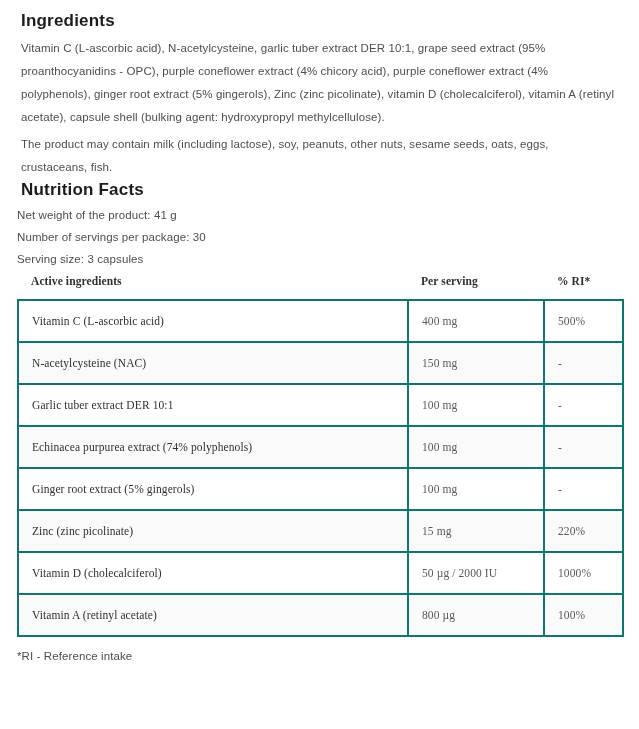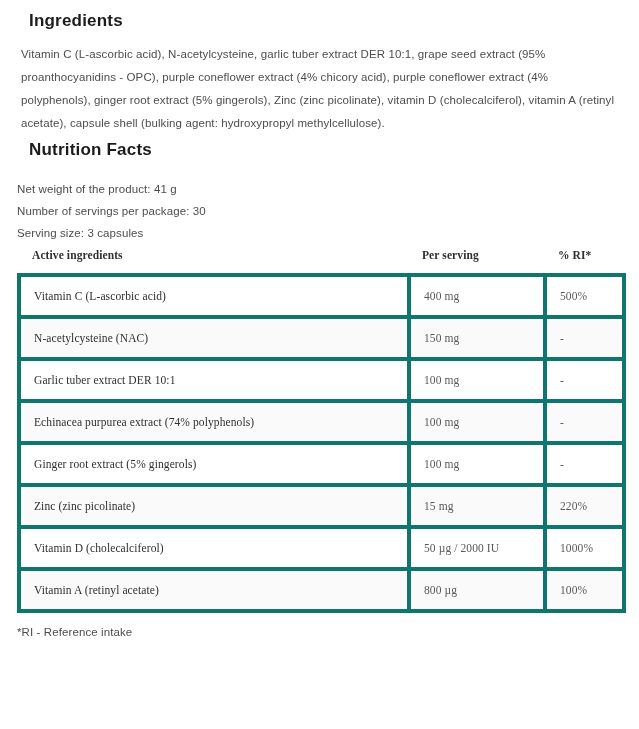--- a/index.html
+++ b/index.html
@@ -13,36 +13,36 @@
     overflow: hidden;
   }
   .page { padding: 0 17px; }
 
   h2.section-title {
     font-size: 17px;
     line-height: 21px;
     font-weight: 700;
     color: #1c1c1c;
     letter-spacing: 0.2px;
-    margin: 12px;
+    margin: 4px;
   }
   #ingredients-title { margin-top: 10px; }
   #nutrition-title  { margin-top: 0; }
 
   p.body-text {
     font-size: 11.5px;
     line-height: 23px;
     color: #4d4d4d;
     margin: 4px;
     letter-spacing: 0.1px;
   }
   #composition-text { margin-top: 6px; }
   #allergen-text { margin-top: 0; margin-bottom: 0; }
 
-  .meta-block { margin-top: 18px; }
+  .meta-block { margin-top: 4px; }
   .meta-line {
     font-size: 11.5px;
     line-height: 22px;
     color: #4d4d4d;
     letter-spacing: 0.1px;
   }
 
   table.nutrition-table {
     border-collapse: collapse;
     table-layout: fixed;
@@ -58,21 +58,21 @@
     text-align: left;
     font-size: 11.5px;
     line-height: 23px;
     font-weight: 700;
     color: #2f2f2f;
     padding: 0 13px 6px 13px;
     border: none;
     letter-spacing: 0.1px;
   }
   .nutrition-table tbody td {
-    border: 4px solid #0f766e;
+    border: 2px solid #0f766e;
     height: 42px;
     padding: 0 13px;
     font-size: 11.5px;
     vertical-align: middle;
     letter-spacing: 0.1px;
     background: #ffffff;
   }
   .nutrition-table tbody tr:nth-child(even) td { background: #fafafa; }
   .nutrition-table td.name-cell { color: #2f2f2f; font-weight: 500; }
   .nutrition-table td.value-cell, .nutrition-table td.ri-cell { color: #595959; }
@@ -86,20 +86,21 @@
   }
 </style>
 </head>
 <body>
 
 <div class="page">
 
   <section>
     <h2 class="section-title" id="ingredients-title">Ingredients</h2>
     <p class="body-text" id="composition-text">Vitamin C (L-ascorbic acid), N-acetylcysteine, garlic tuber extract DER 10:1, grape seed extract (95% proanthocyanidins - OPC), purple coneflower extract (4% chicory acid), purple coneflower extract (4% polyphenols), ginger root extract (5% gingerols), Zinc (zinc picolinate), vitamin D (cholecalciferol), vitamin A (retinyl acetate), capsule shell (bulking agent: hydroxypropyl methylcellulose).</p>
+    <p class="body-text" id="allergen-text">The product may contain milk (including lactose), soy, peanuts, other nuts, sesame seeds, oats, eggs, crustaceans, fish.</p>
   </section>
 
   <section>
     <h2 class="section-title" id="nutrition-title">Nutrition Facts</h2>
 
     <div class="meta-block">
       <div class="meta-line">Net weight of the product: 41 g</div>
       <div class="meta-line">Number of servings per package: 30</div>
       <div class="meta-line">Serving size: 3 capsules</div>
     </div>

